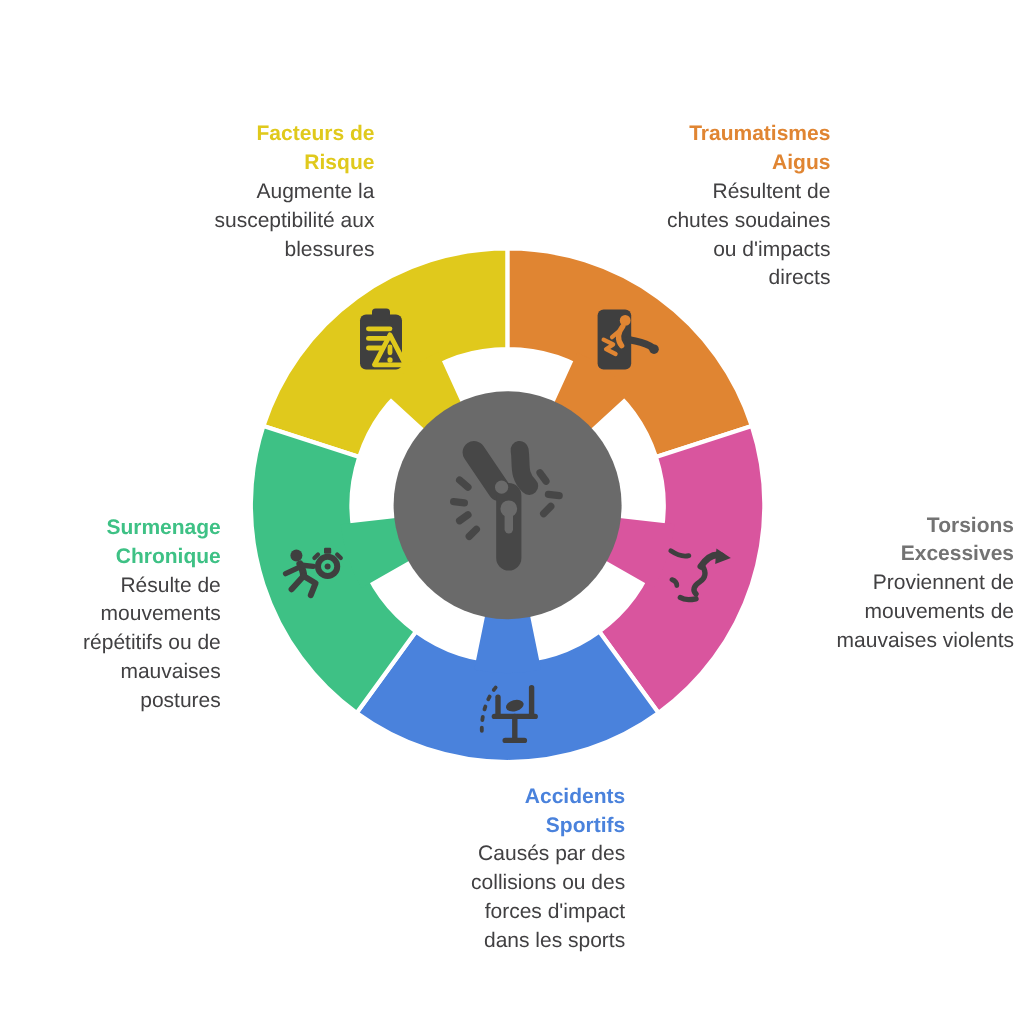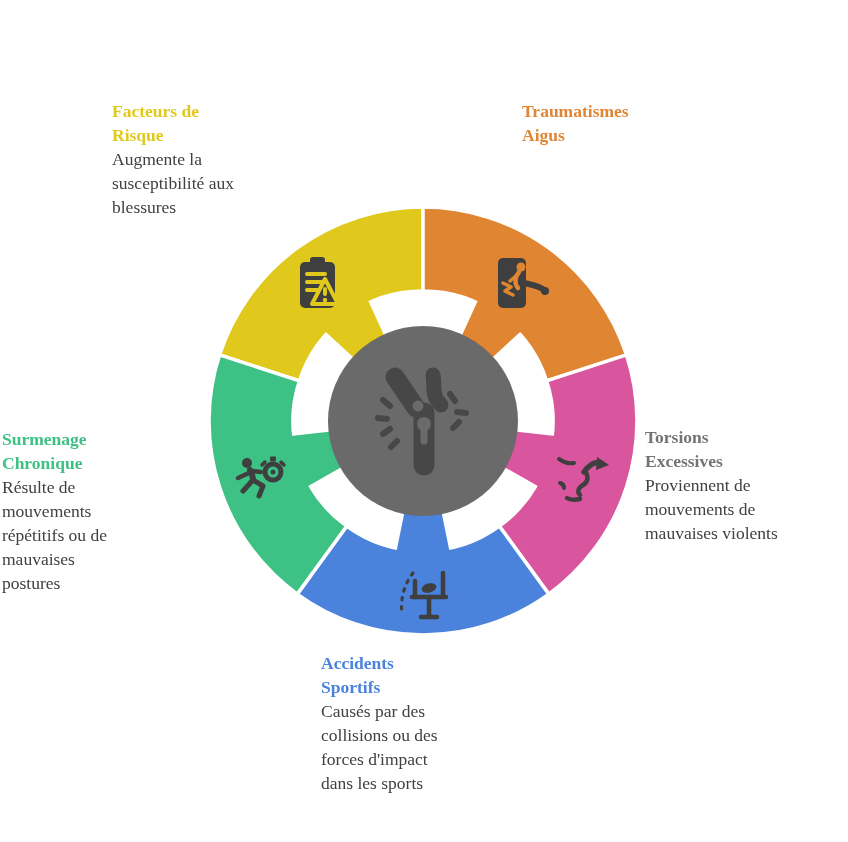--- a/index.html
+++ b/index.html
@@ -7,28 +7,27 @@
     position:relative;width:848px;height:842px;overflow:hidden;
     background:var(--bg,#ffffff);
     font-family:"Liberation Sans",sans-serif;
   }
   .title{
     position:absolute;left:0;top:50px;width:100%;text-align:center;
     font-size:19px;font-weight:700;color:var(--title,#3F4044);letter-spacing:.2px;
   }
   .donut{position:absolute;left:0;top:0;}
   .label{
-    position:absolute;text-align:left;font-size:17.5px;line-height:24px;
+    position:absolute;text-align:right;font-size:17.5px;line-height:24px;
     color:var(--text,#414042);
-    font-family:Liberation Serif, serif;
   }
   .label .heading{font-weight:700;white-space:pre-line;}
   .label .body{white-space:pre-line;}
   .label-facteurs{left:112px;top:99px;width:200px;}
-  .label-traumatismes{left:522px;top:99px;width:200px;}
+  .label-traumatismes{left:492px;top:99px;width:200px;}
   .label-torsions{left:645px;top:425px;width:200px;}
   .label-accidents{left:321px;top:651px;width:200px;}
   .label-surmenage{left:2px;top:427px;width:182px;}
   
   .icf{fill:var(--ic,#3F3F3F);}
   .ics{stroke:var(--ic,#3F3F3F);fill:none;stroke-linecap:round;stroke-linejoin:round;}
   .bones{stroke:var(--bone,#474747);fill:none;stroke-linecap:round;}
   .holes{stroke:var(--cc,#6A6A6A);fill:none;stroke-linecap:round;}
   .holef{fill:var(--cc,#6A6A6A);}
 </style>
@@ -131,20 +130,24 @@
     <div class="heading" style="color: rgb(224, 201, 28);">Facteurs de
 Risque</div>
     <div class="body">Augmente la
 susceptibilité aux
 blessures</div>
   </div>
 
   <div class="label label-traumatismes">
     <div class="heading" style="color: rgb(224, 133, 50);">Traumatismes
 Aigus</div>
+    <div class="body">Résultent de
+chutes soudaines
+ou d'impacts
+directs</div>
   </div>
 
   <div class="label label-torsions">
     <div class="heading" style="color: #737373;">Torsions
 Excessives</div>
     <div class="body">Proviennent de
 mouvements de
 mauvaises violents</div>
   </div>
 

